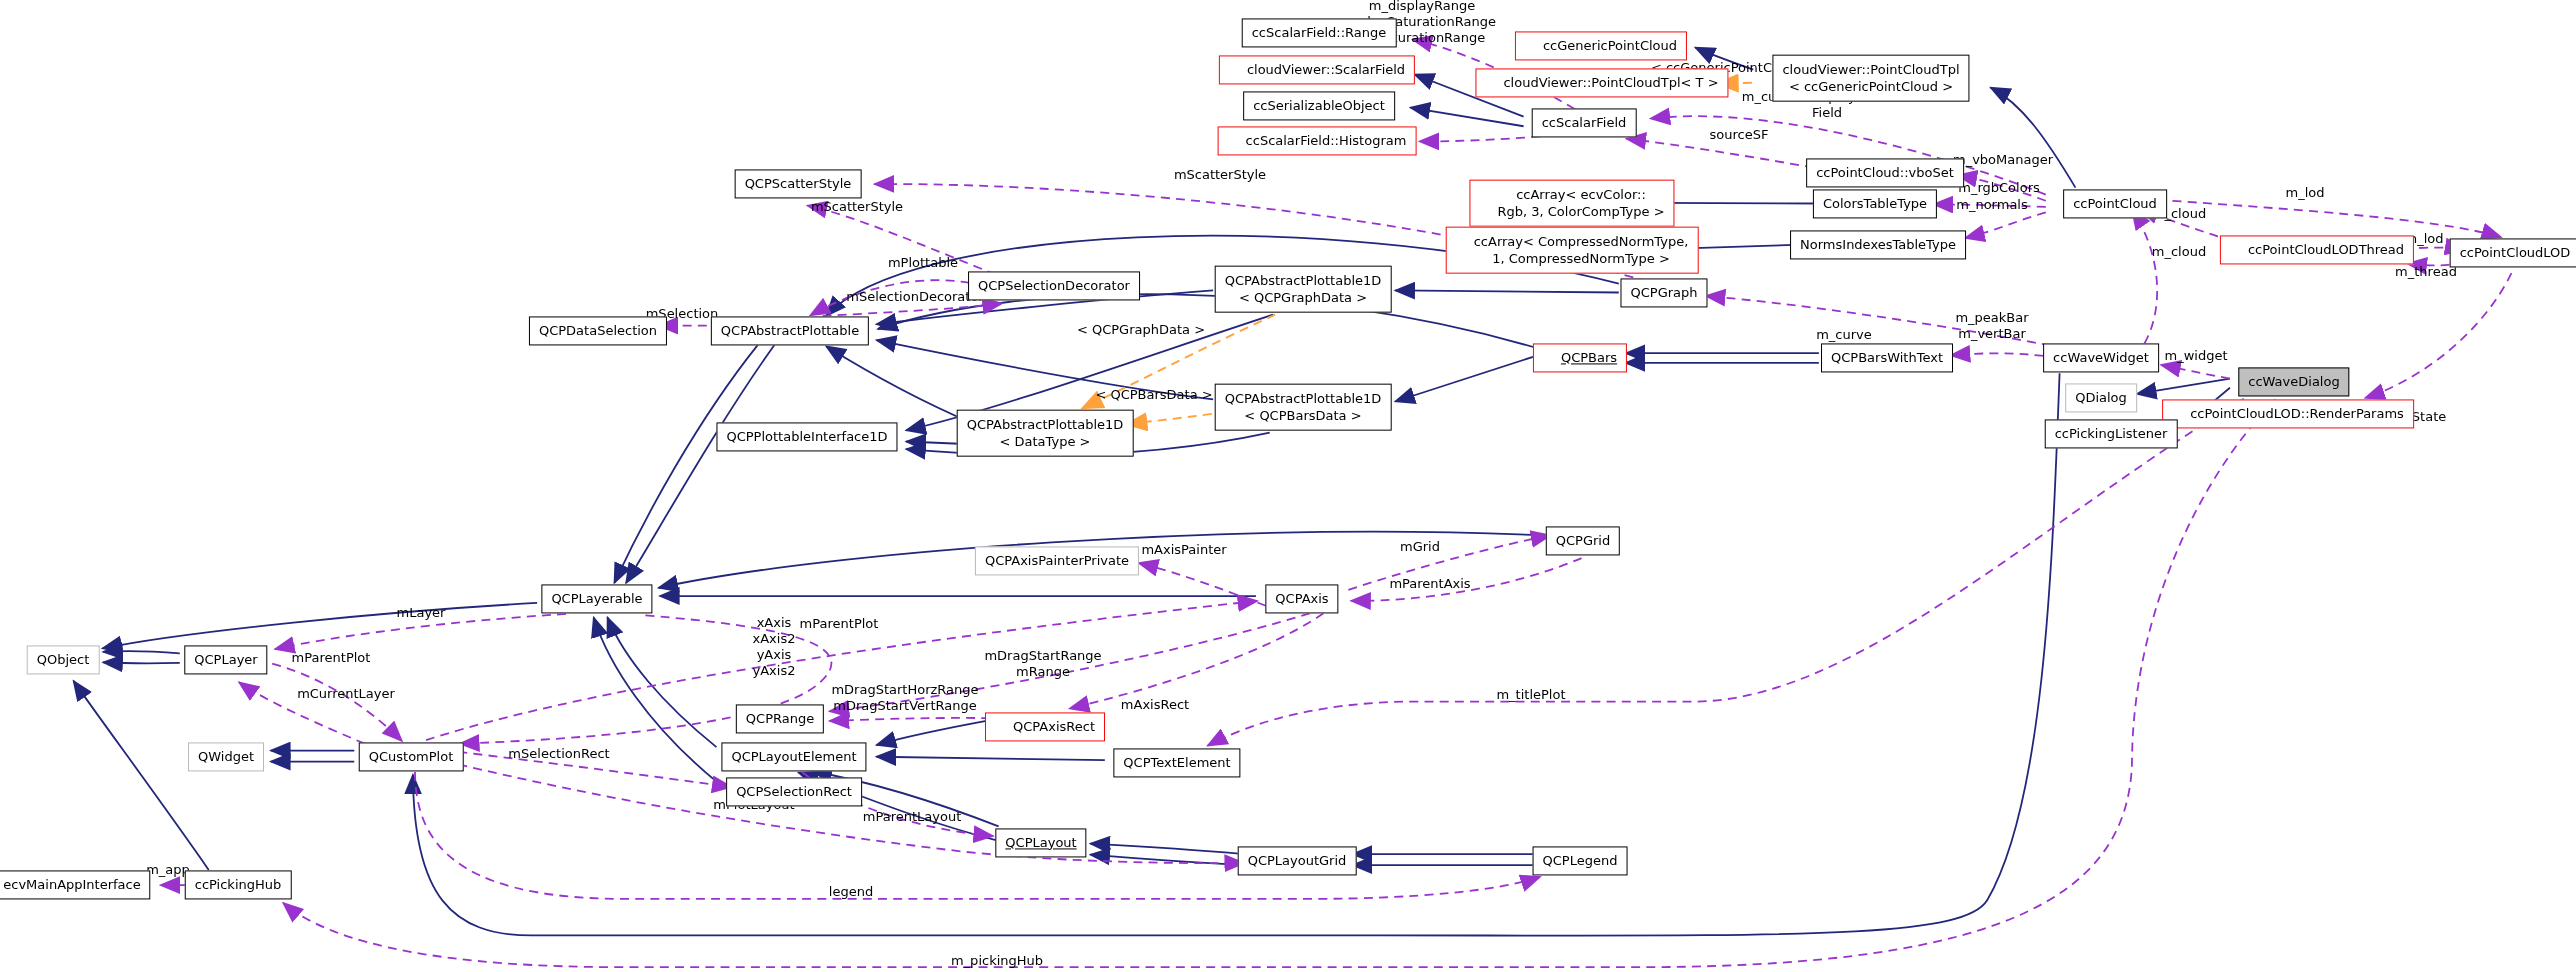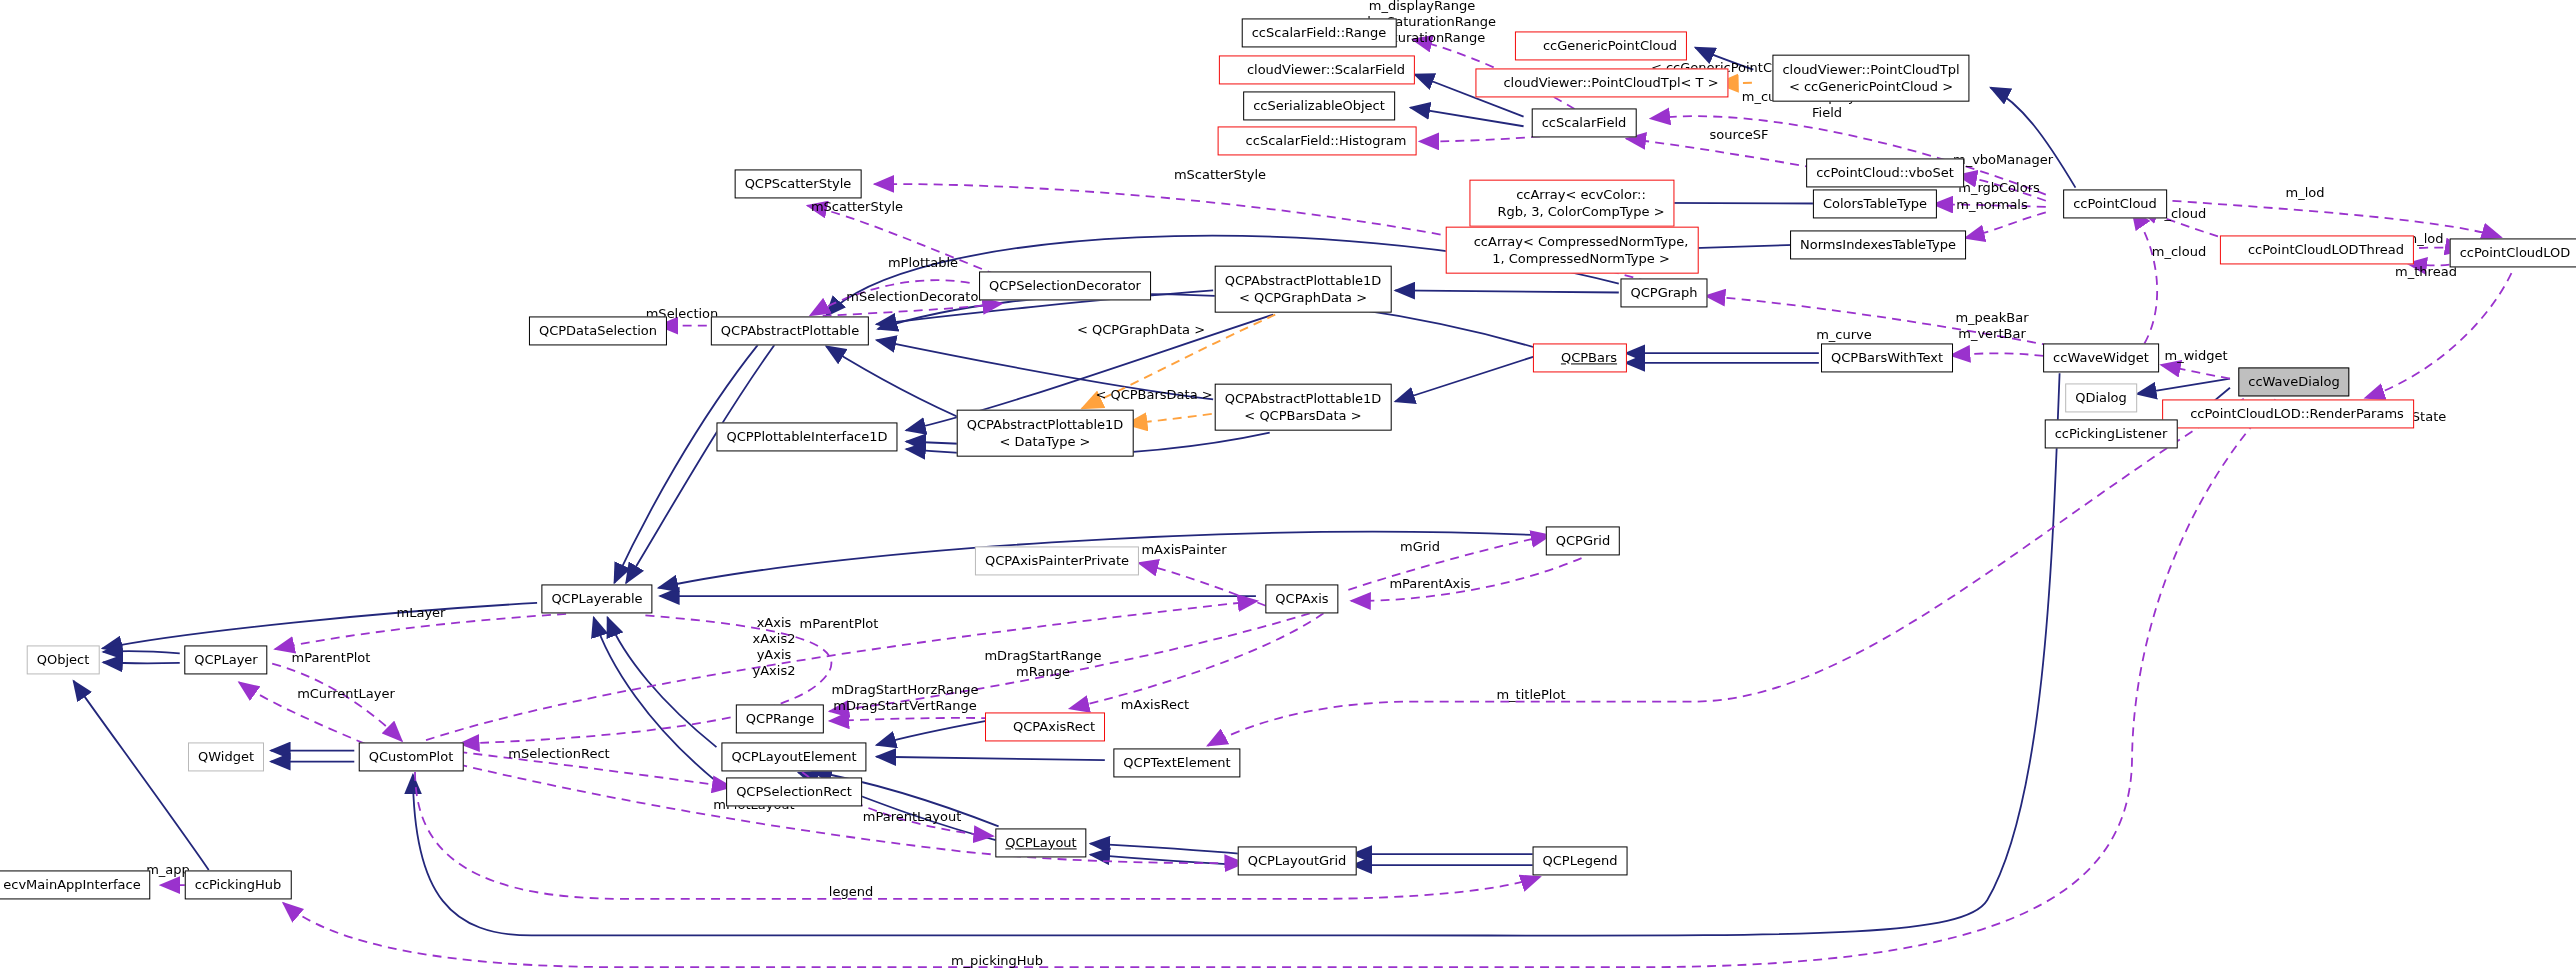--- a/index.html
+++ b/index.html
@@ -135,21 +135,21 @@
       <div class="node red" style="left: 1572px; top: 203px;">ccArray&lt; ecvColor::
 Rgb, 3, ColorCompType &gt;</div>
       <div class="node" style="left: 1875px; top: 204px;">ColorsTableType</div>
       <div class="node" style="left: 2094px; top: 204px; margin-left: 21px;">ccPointCloud</div>
       <div class="node red" style="left: 1572px; top: 250px;">ccArray&lt; CompressedNormType,
 1, CompressedNormType &gt;</div>
       <div class="node" style="left: 1878px; top: 245px;">NormsIndexesTableType</div>
       <div class="node red" style="left: 2317px; top: 250px;">ccPointCloudLODThread</div>
       <div class="node" style="left: 2515px; top: 253px;">ccPointCloudLOD</div>
       <div class="node" style="left: 798px; top: 184px;">QCPScatterStyle</div>
-      <div class="node" style="left: 1054px; top: 286px; margin-left: 11px;">QCPSelectionDecorator</div>
+      <div class="node" style="left: 1054px; top: 286px;">QCPSelectionDecorator</div>
       <div class="node" style="left: 598px; top: 331px;">QCPDataSelection</div>
       <div class="node" style="left: 790px; top: 331px;">QCPAbstractPlottable</div>
       <div class="node" style="left: 1303px; top: 289px;">QCPAbstractPlottable1D
 &lt; QCPGraphData &gt;</div>
       <div class="node" style="left: 1664px; top: 293px;">QCPGraph</div>
       <div class="node red" style="left: 1580px; top: 358px; text-decoration: underline;">QCPBars</div>
       <div class="node" style="left: 1887px; top: 358px;">QCPBarsWithText</div>
       <div class="node" style="left: 2101px; top: 358px;">ccWaveWidget</div>
       <div class="node current" style="left: 2294px; top: 382px;">ccWaveDialog</div>
       <div class="node gray" style="left: 2101px; top: 398px;">QDialog</div>

